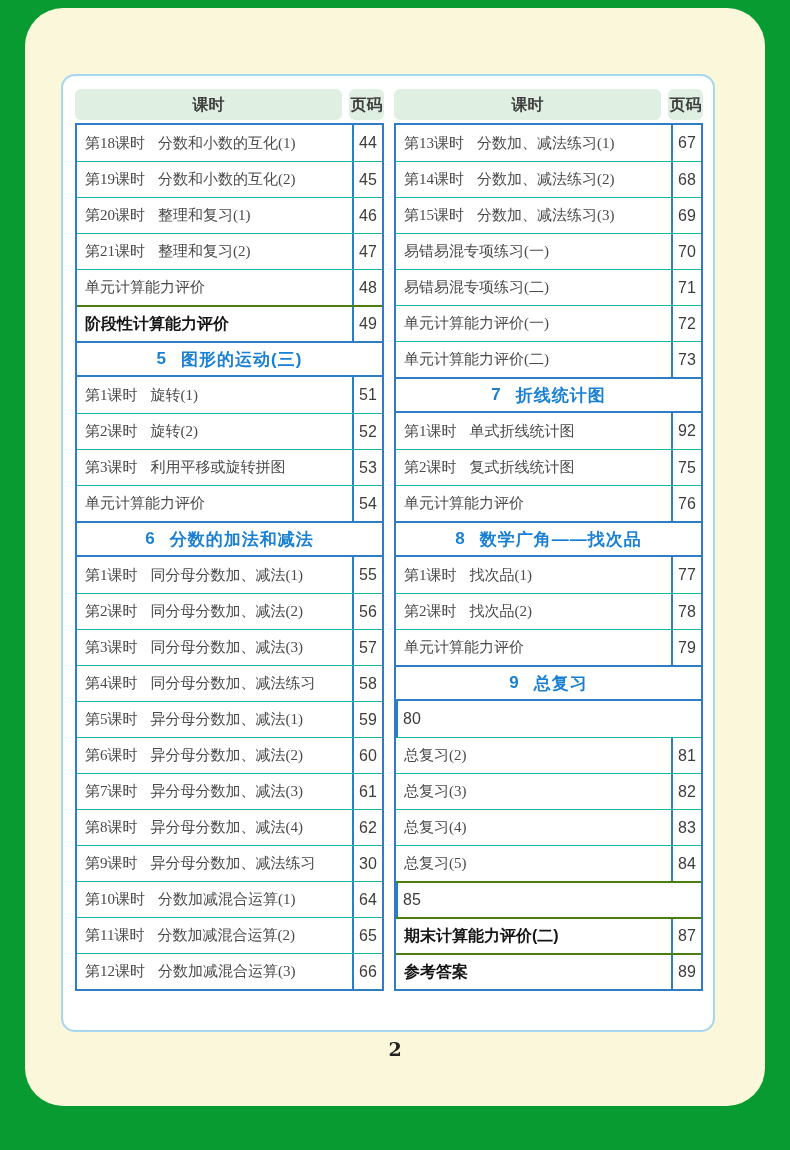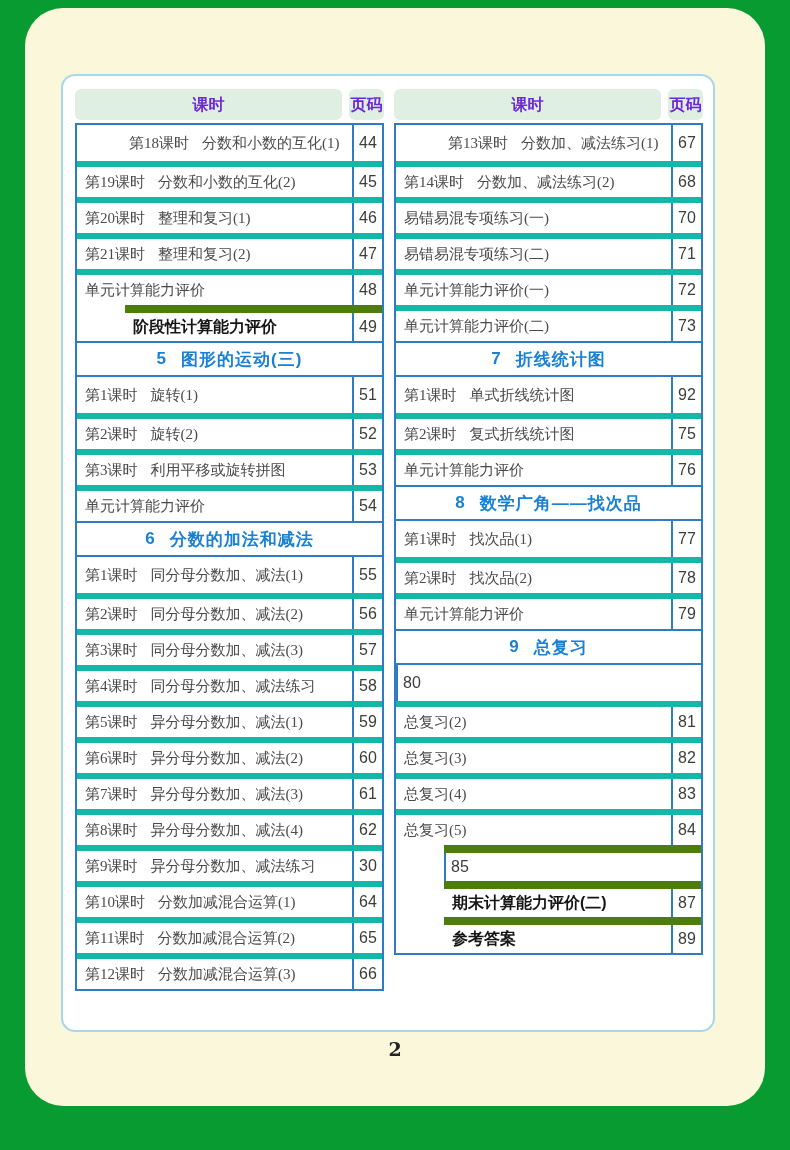--- a/index.html
+++ b/index.html
@@ -28,45 +28,45 @@
     padding: 13px 10px 0 12px;
     display: flex;
     gap: 10px;
   }
   .col { width: 309px; display: flex; flex-direction: column; }
   .col-header { display: flex; gap: 7px; margin-bottom: 3px; flex: none; }
   .hdr {
     background: #DFF0E3;
     border-radius: 6px;
     height: 31px; line-height: 31px;
-    font-weight: bold; font-size: 16px; color: #6d28d9;
+    font-weight: bold; font-size: 16px; color: #404040;
     text-align: center;
   }
   .hdr-lesson { flex: 1; }
   .hdr-page { width: 35px; flex: none; }
   .tbl {
     border: 2px solid #2E7CC3;
     display: flex; flex-direction: column;
     background: #fff;
   }
   .row { height: 36px; flex: none; display: flex; align-items: center; box-sizing: border-box; }
-  .row + .row { border-top: 6px solid #14b8a6; }
-  .row.bold { border-top: 8px solid #4d7c0f; margin-left: 48px; }
+  .row + .row { border-top: 1px solid #14b8a6; }
+  .row.bold { border-top: 2px solid #4d7c0f; }
   .row.section {
     border-top: 2px solid #2E7CC3;
     border-bottom: 2px solid #2E7CC3;
     justify-content: center;
     gap: 14px;
     color: #1A80D4;
     font-weight: bold;
     font-size: 17px;
     letter-spacing: 1px;
   }
   .row.section + .row { border-top: none; }
-  .row:first-child { border-top: none; margin-left: 44px; }
+  .row:first-child { border-top: none; }
   .cell-title {
     flex: 1;
     display: flex; align-items: center;
     padding-left: 8px;
     font-family: "Liberation Serif", serif;
     font-size: 15px;
     color: #4A4A4A;
     white-space: nowrap;
     overflow: hidden;
   }
@@ -286,20 +286,27 @@
           </div>
           <div class="row regular">
             <div class="cell-title">
               <span class="lesson">第14课时</span>
               <span>分数加、减法练习(2)</span>
             </div>
             <div class="cell-page">68</div>
           </div>
           <div class="row regular">
             <div class="cell-title">
+              <span class="lesson">第15课时</span>
+              <span>分数加、减法练习(3)</span>
+            </div>
+            <div class="cell-page">69</div>
+          </div>
+          <div class="row regular">
+            <div class="cell-title">
               <span>易错易混专项练习(一)</span>
             </div>
             <div class="cell-page">70</div>
           </div>
           <div class="row regular">
             <div class="cell-title">
               <span>易错易混专项练习(二)</span>
             </div>
             <div class="cell-page">71</div>
           </div>

